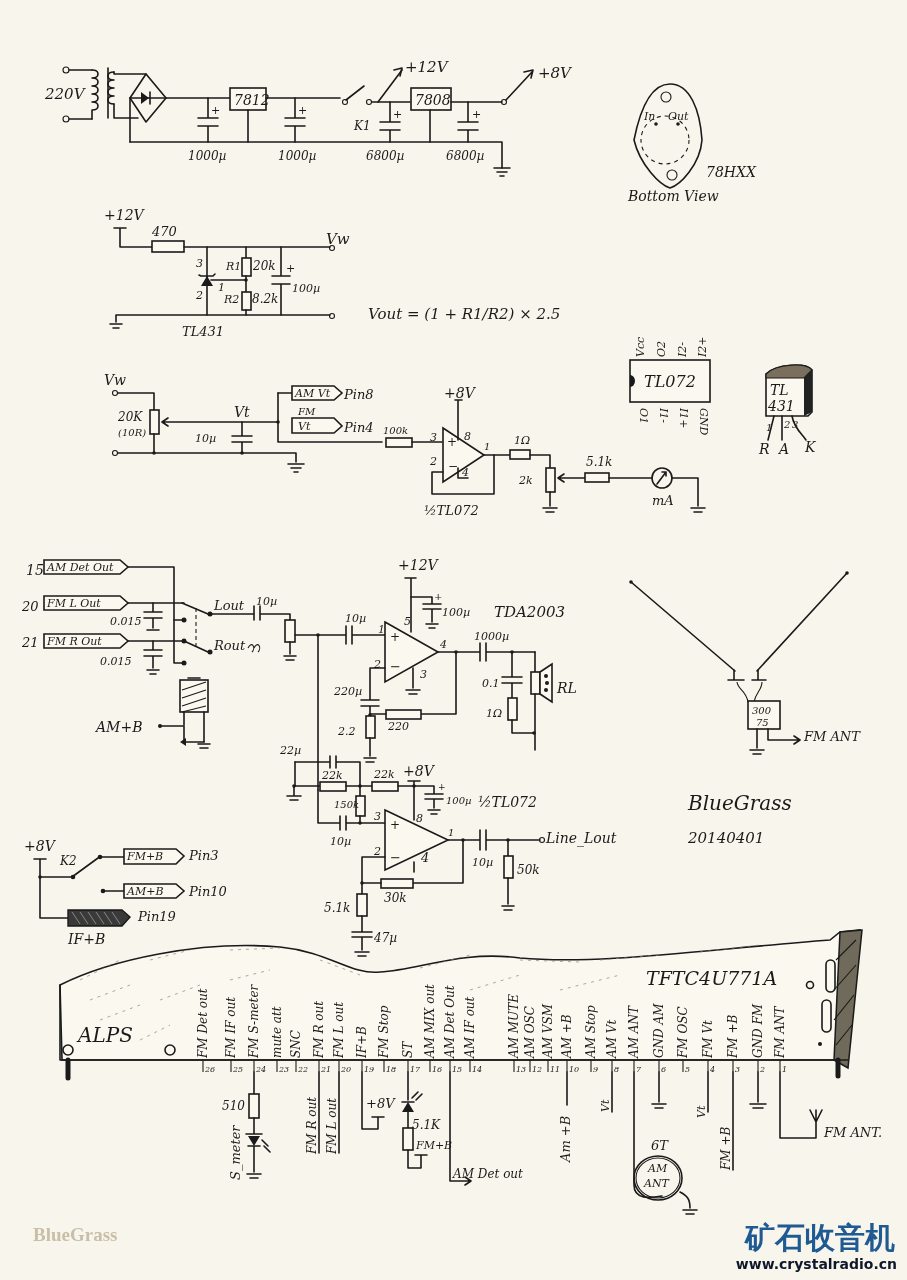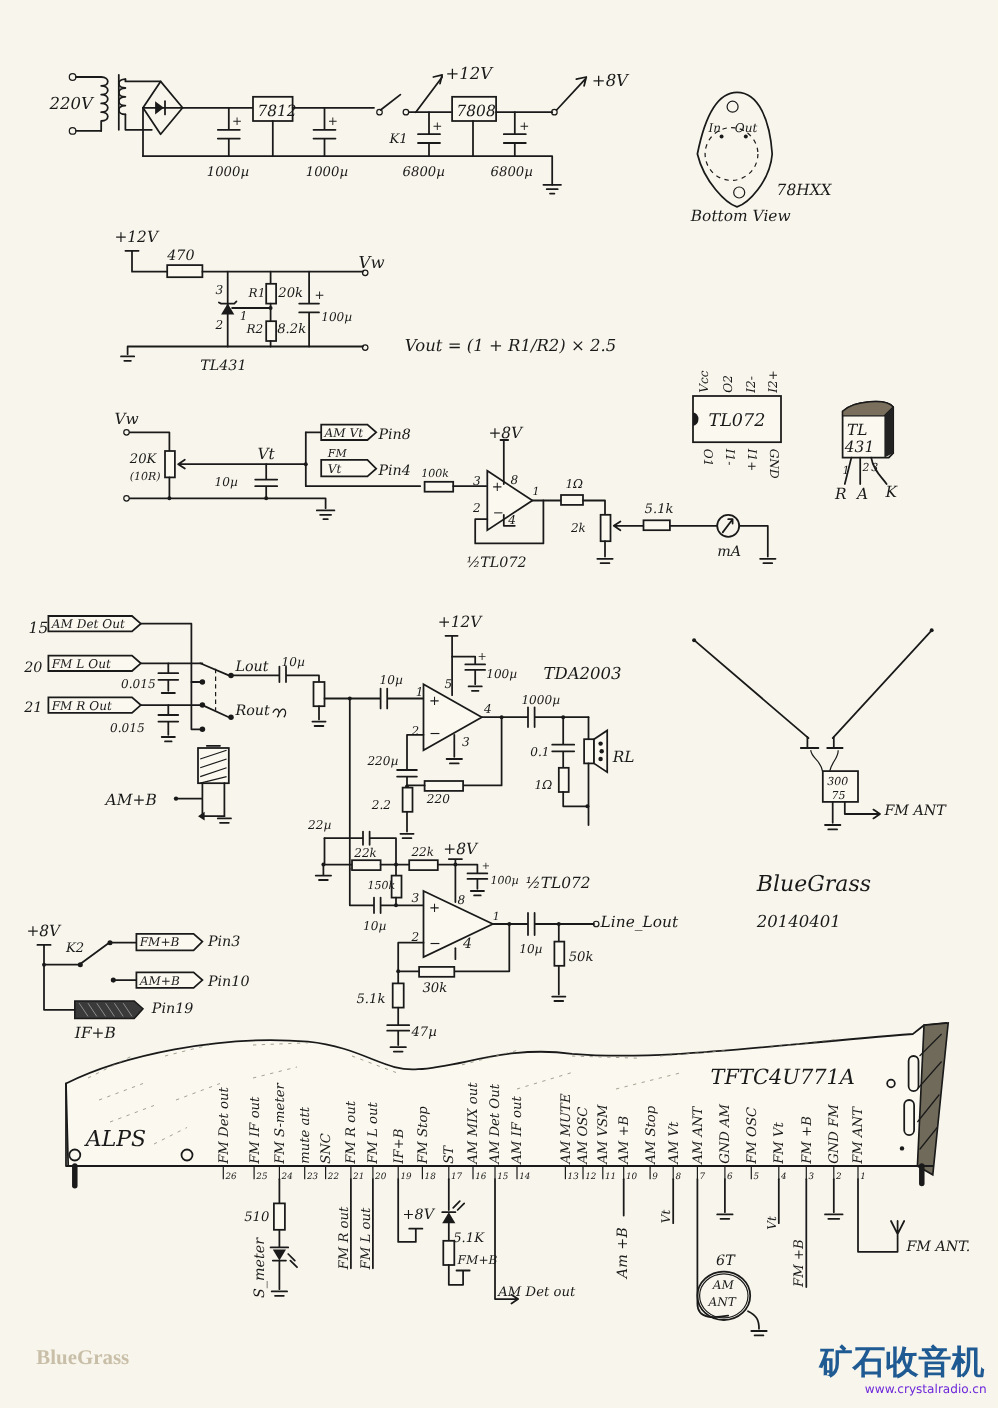--- a/index.html
+++ b/index.html
@@ -28,21 +28,21 @@
     .footer-right-cn {
       position: absolute; right: 12px; top: 1218px;
       font-family: "DejaVu Sans", sans-serif;
       font-size: 30px; font-weight: bold; color: #1f5a93;
       letter-spacing: 0px;
       text-align: center;
     }
     .footer-right-url {
       position: absolute; right: 10px; top: 1256px;
       font-family: "DejaVu Sans", sans-serif;
-      font-size: 11px; font-weight: normal; color: #6d28d9;
+      font-size: 14px; font-weight: bold; color: #0f172a;
     }
   </style>
 </head>
 <body>
 
 <svg id="schem" width="907" height="1280" viewBox="0 0 907 1280" xmlns="http://www.w3.org/2000/svg">
 
   <g>
     <circle cx="66" cy="70" r="3" class="thin"></circle>
     <circle cx="66" cy="119" r="3" class="thin"></circle>

